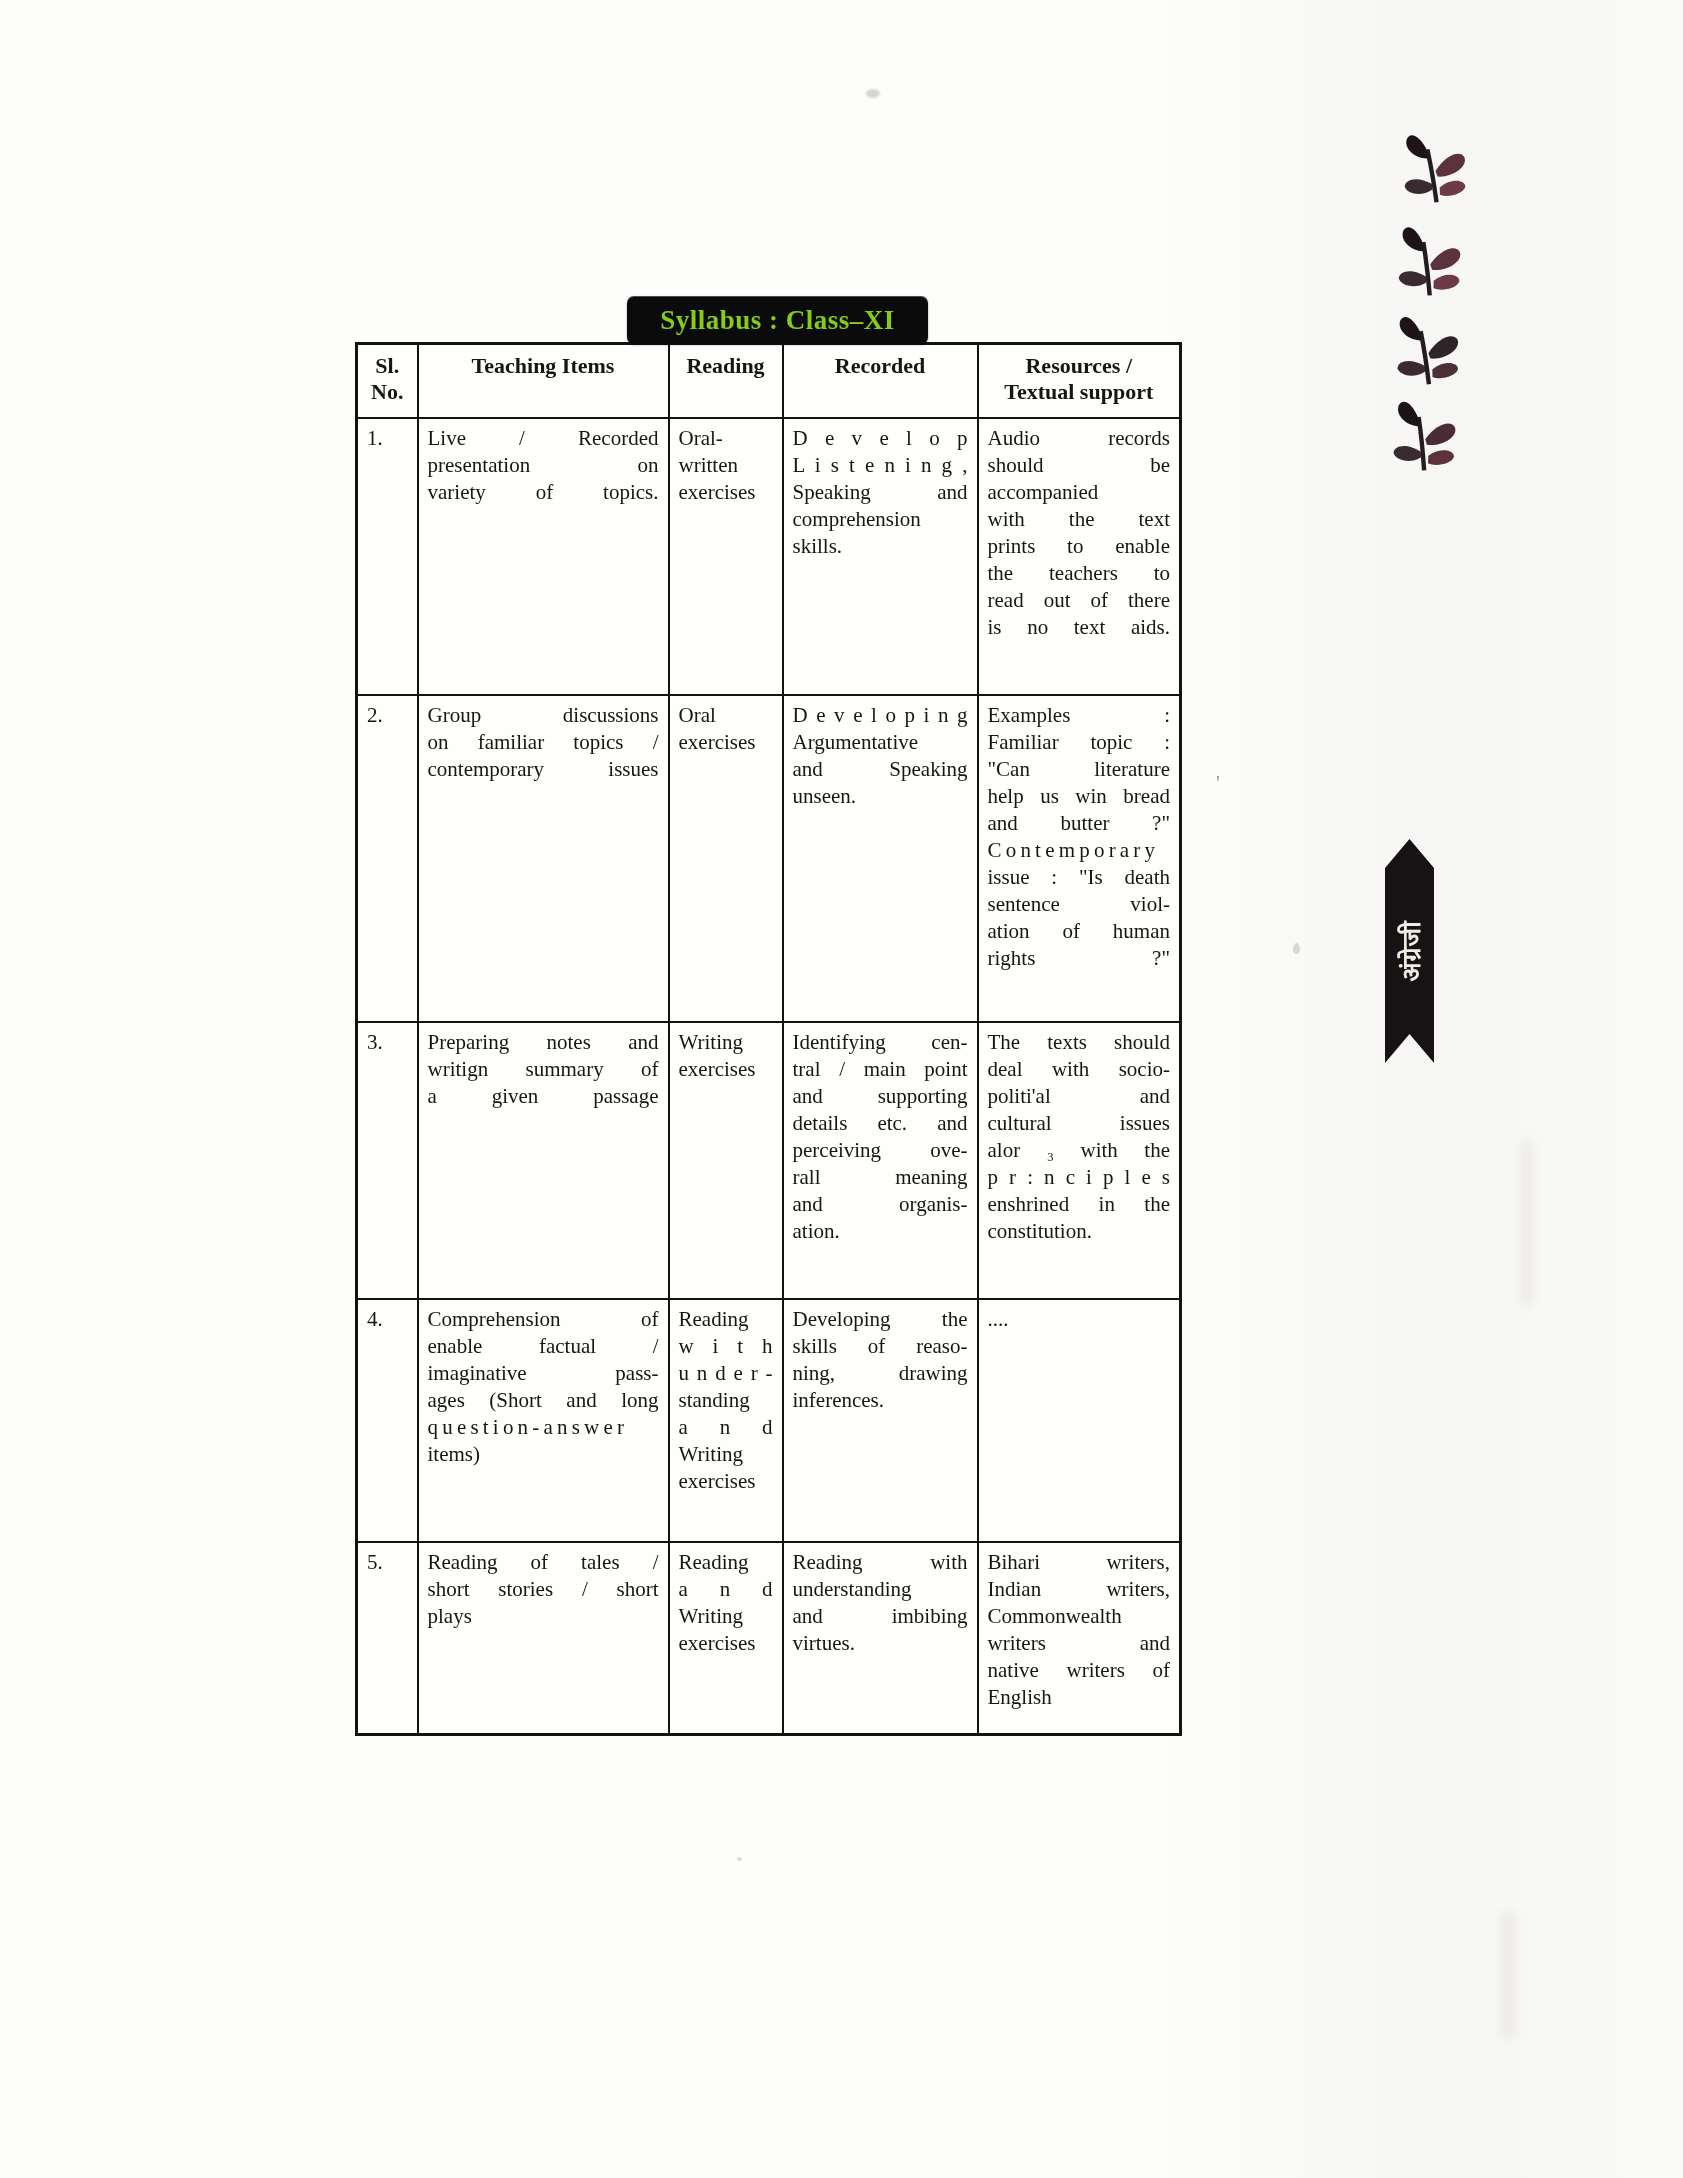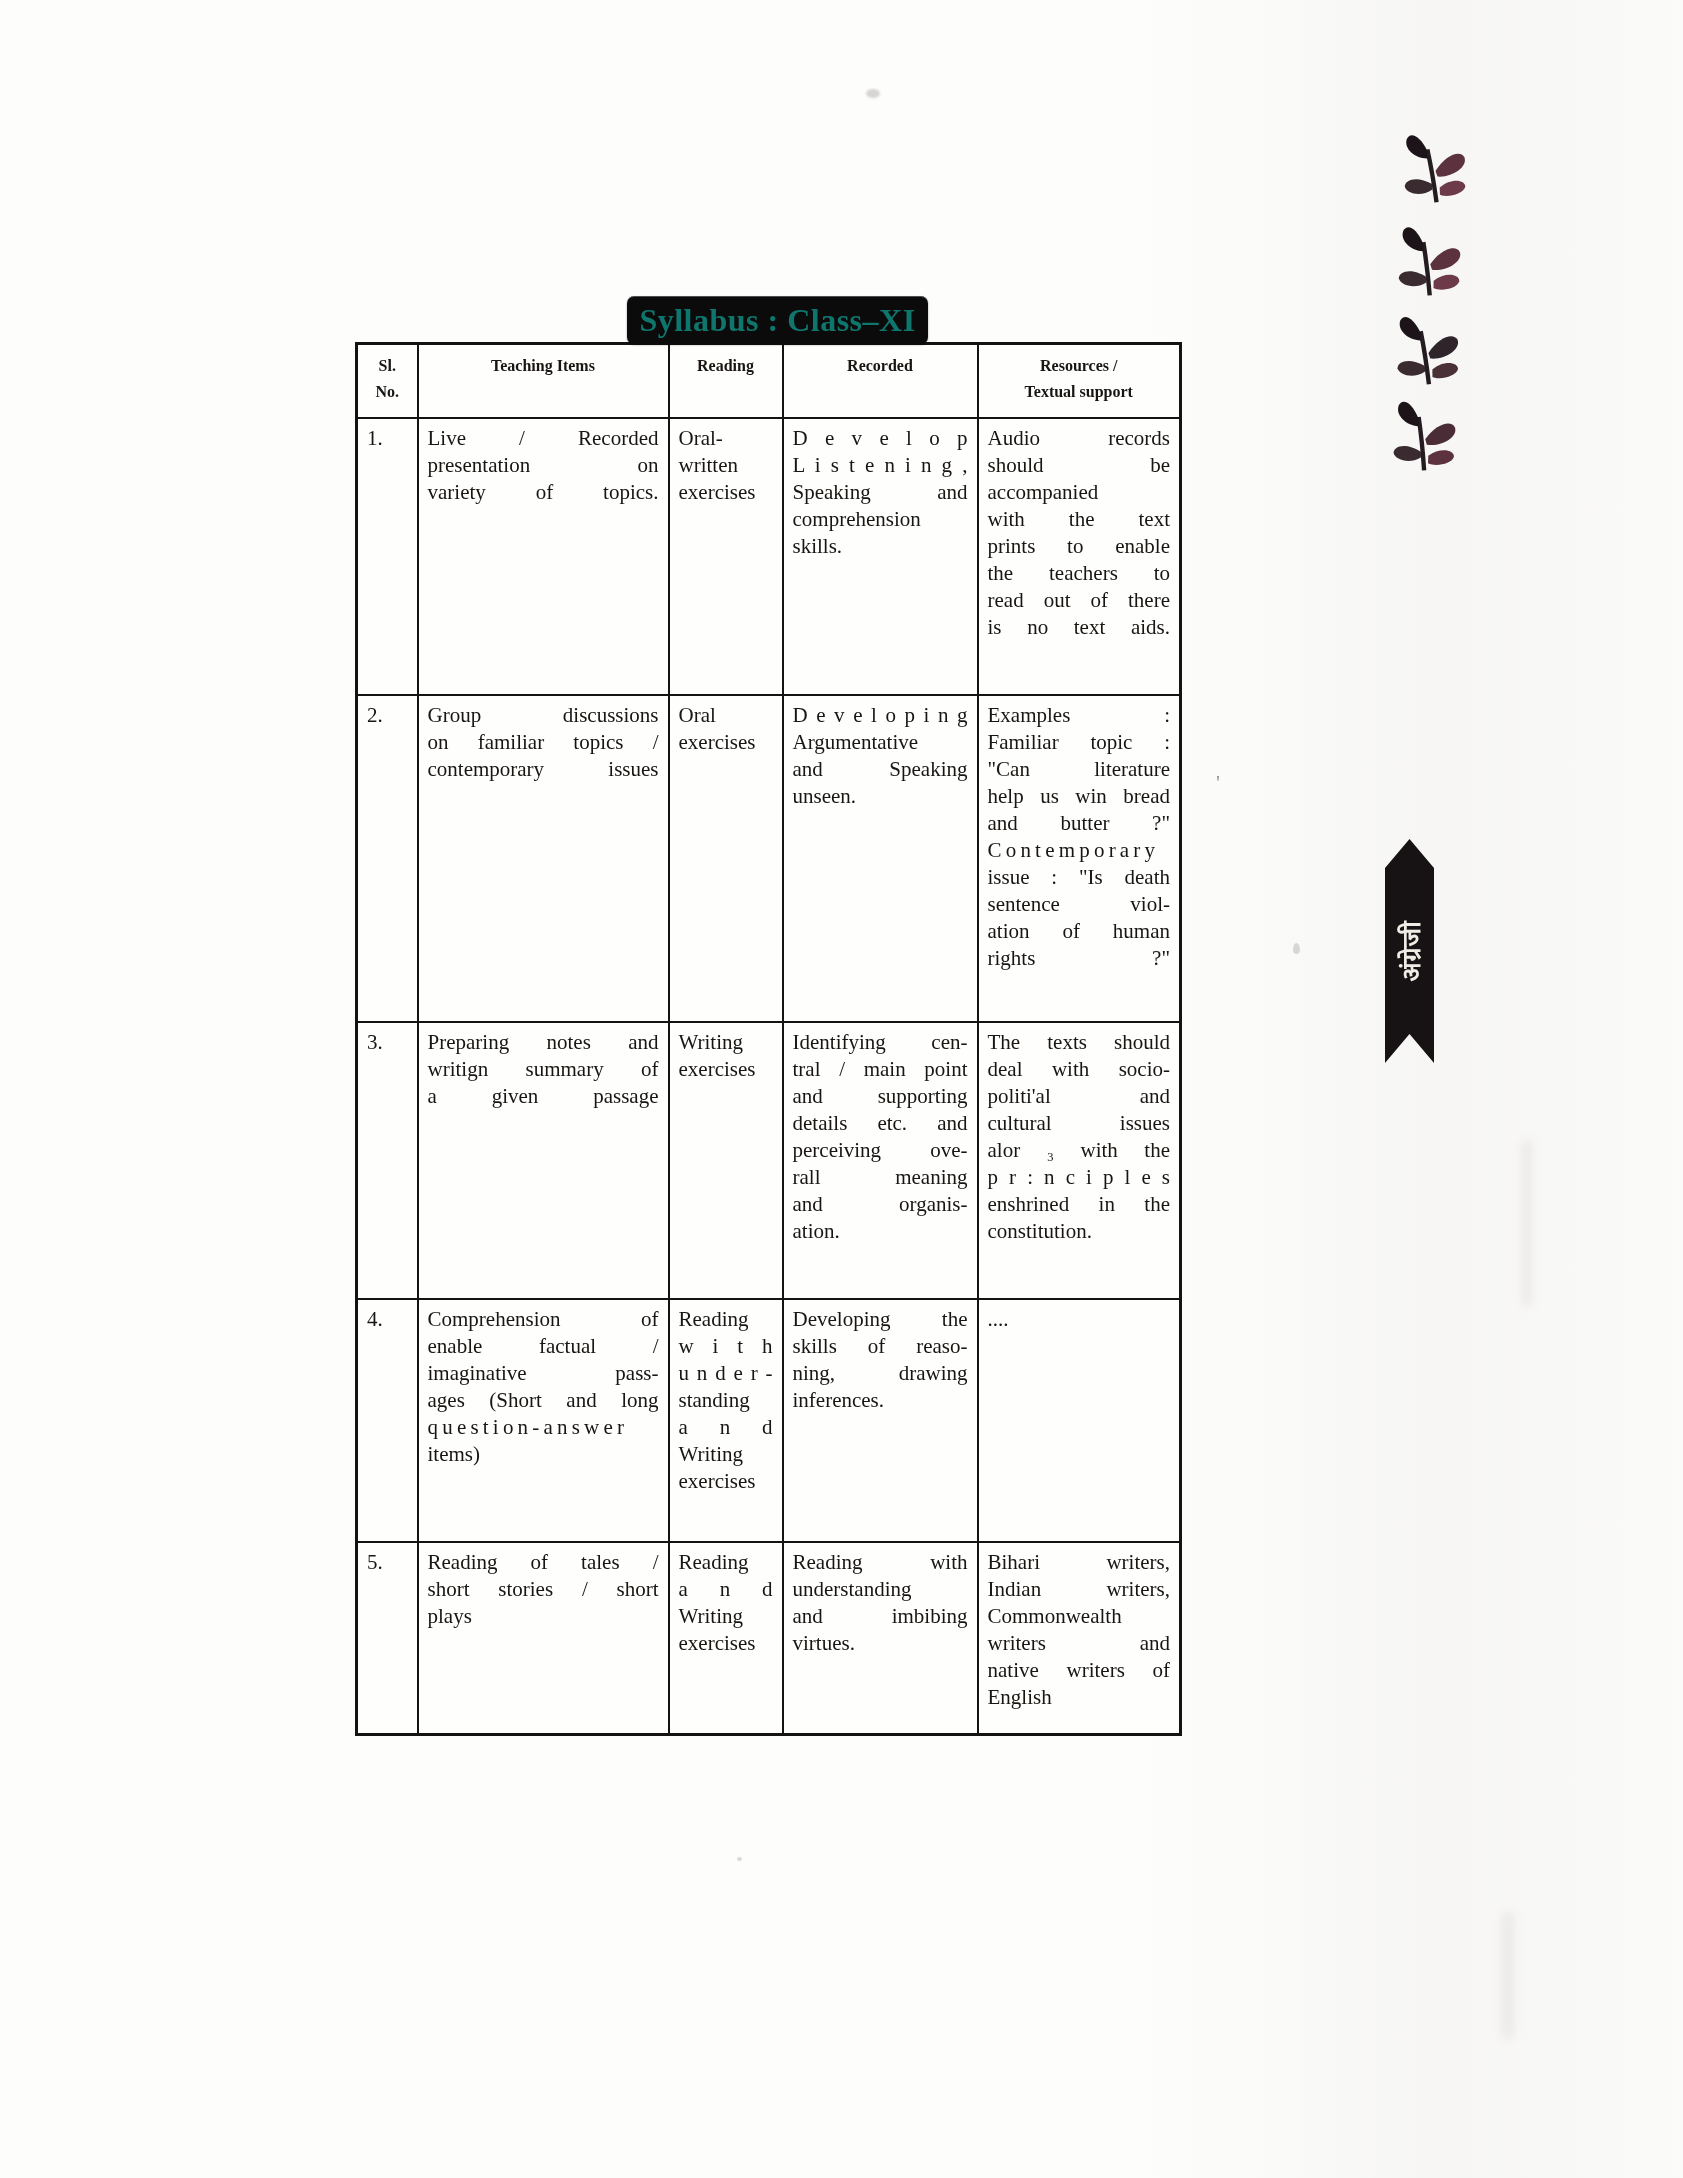--- a/index.html
+++ b/index.html
@@ -14,39 +14,39 @@
   .wash-right{position:absolute;left:1139px;top:0;width:545px;height:2178px;
     background:linear-gradient(90deg, rgba(125,115,102,0) 0%, rgba(125,115,102,0.05) 55%, rgba(125,115,102,0.02) 100%);}
   
   .title-box{
     position:absolute;left:627px;top:296px;width:301px;height:48px;
     background:#0b0b0b;border-radius:7px;z-index:5;
     display:flex;align-items:center;justify-content:center;
     box-shadow:inset 0 1px 0 rgba(255,255,255,.28), 0 1px 2px rgba(0,0,0,.4);
   }
   .title-box span{
-    color:#0f766e;font-weight:bold;font-size:32px;letter-spacing:0.5px;white-space:nowrap;font-family:Liberation Serif, serif;
+    color:#84cc16;font-weight:bold;font-size:27px;letter-spacing:0.5px;white-space:nowrap;font-family:Liberation Serif, serif;
   }
   
   table.syllabus{
     position:absolute;left:355px;top:342px;width:825px;
     border-collapse:collapse;table-layout:fixed;z-index:2;
     background:#fefefd;
   }
   table.syllabus th, table.syllabus td{
     border:2px solid #151311;vertical-align:top;
     padding:6px 9px;
     font-size:21px;line-height:27px;
     white-space:pre-line;
     text-align:justify;text-align-last:justify;
     overflow:hidden;
   }
   table.syllabus{border:3px solid #151311;}
   table.syllabus th{
-    font-weight:bold;font-size:16px;line-height:26px;
+    font-weight:bold;font-size:22px;line-height:26px;
     text-align:center;text-align-last:center;
     padding:8px 4px;
   }
   td.no-cell{text-align:left;text-align-last:left;padding-left:11px;}
   tr.rh{height:74px;}
   tr.r1{height:277px;}
   tr.r2{height:327px;}
   tr.r3{height:277px;}
   tr.r4{height:243px;}
   tr.r5{height:193px;}

